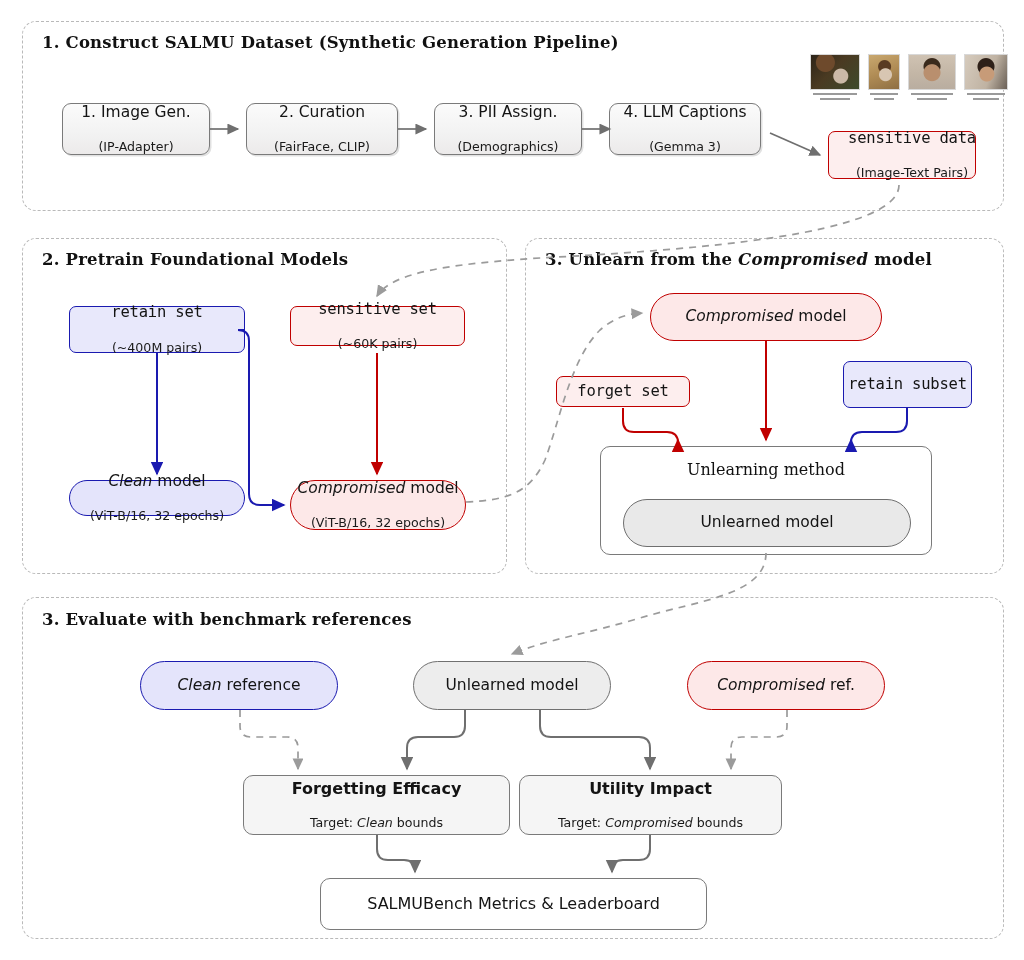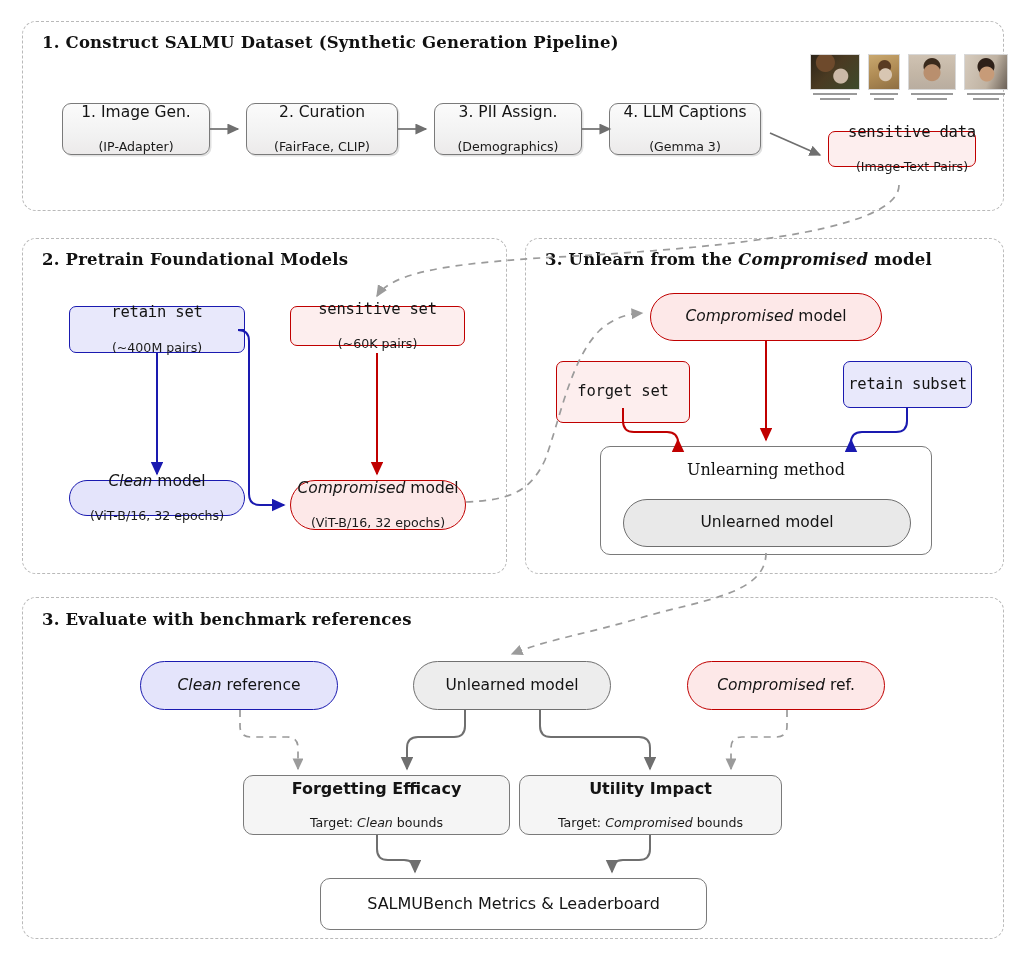--- a/index.html
+++ b/index.html
@@ -61,21 +61,21 @@
   </div>
   <div class="node gray-box" style="left:434px;top:103px;width:148px;height:52px;">
     <div class="t1">3.  PII Assign.</div>
     <div class="t2">(Demographics)</div>
   </div>
   <div class="node gray-box" style="left:609px;top:103px;width:152px;height:52px;">
     <div class="t1">4.  LLM Captions</div>
     <div class="t2">(Gemma 3)</div>
   </div>
 
-  <div class="node red-box" style="left:828px;top:131px;width:148px;height:36px;padding-left:20px;">
+  <div class="node red-box" style="left:828px;top:131px;width:148px;height:48px;padding-left:20px;">
     <div class="t1 mono">sensitive data</div>
     <div class="t2">(Image-Text Pairs)</div>
   </div>
 
   <div class="thumbs" style="left:810px;top:54px;">
     <div class="thumb">
       <div class="img" style="width:48px;height:34px;background:
              radial-gradient(circle at 62% 62%, #cbb9a7 0 7px, rgba(0,0,0,0) 8px),
              radial-gradient(circle at 30% 22%, #6e4a2c 0 9px, rgba(0,0,0,0) 10px),
              linear-gradient(135deg,#2d2418 0%,#4a3a22 45%,#3d4a2c 100%);"></div>
@@ -139,21 +139,21 @@
   <div class="panel-title" style="left:545px;top:250px;">
     <span>3.  Unlearn from the </span><i>Compromised</i><span> model</span>
   </div>
 
   <div class="node red-pill" style="left:650px;top:293px;width:232px;height:48px;">
     <div class="t1">
       <i>Compromised</i><span> model</span>
     </div>
   </div>
 
-  <div class="node red-box" style="left:556px;top:361px;width:134px;height:62px;text-align:center;">
+  <div class="node red-box" style="left:556px;top:376px;width:134px;height:31px;text-align:center;">
     <div class="t1 mono">forget set</div>
   </div>
 
   <div class="node blue-box" style="left:843px;top:361px;width:129px;height:47px;">
     <div class="t1 mono">retain subset</div>
   </div>
 
   <div class="white-plain" style="position:absolute;left:600px;top:446px;width:330px;height:107px;">
     <div class="serif-b" style="position:absolute;left:0;top:13px;width:100%;text-align:center;font-size:16px;color:#111;">Unlearning method</div>
     <div class="node gray-pill" style="left:22px;top:52px;width:288px;height:48px;">

